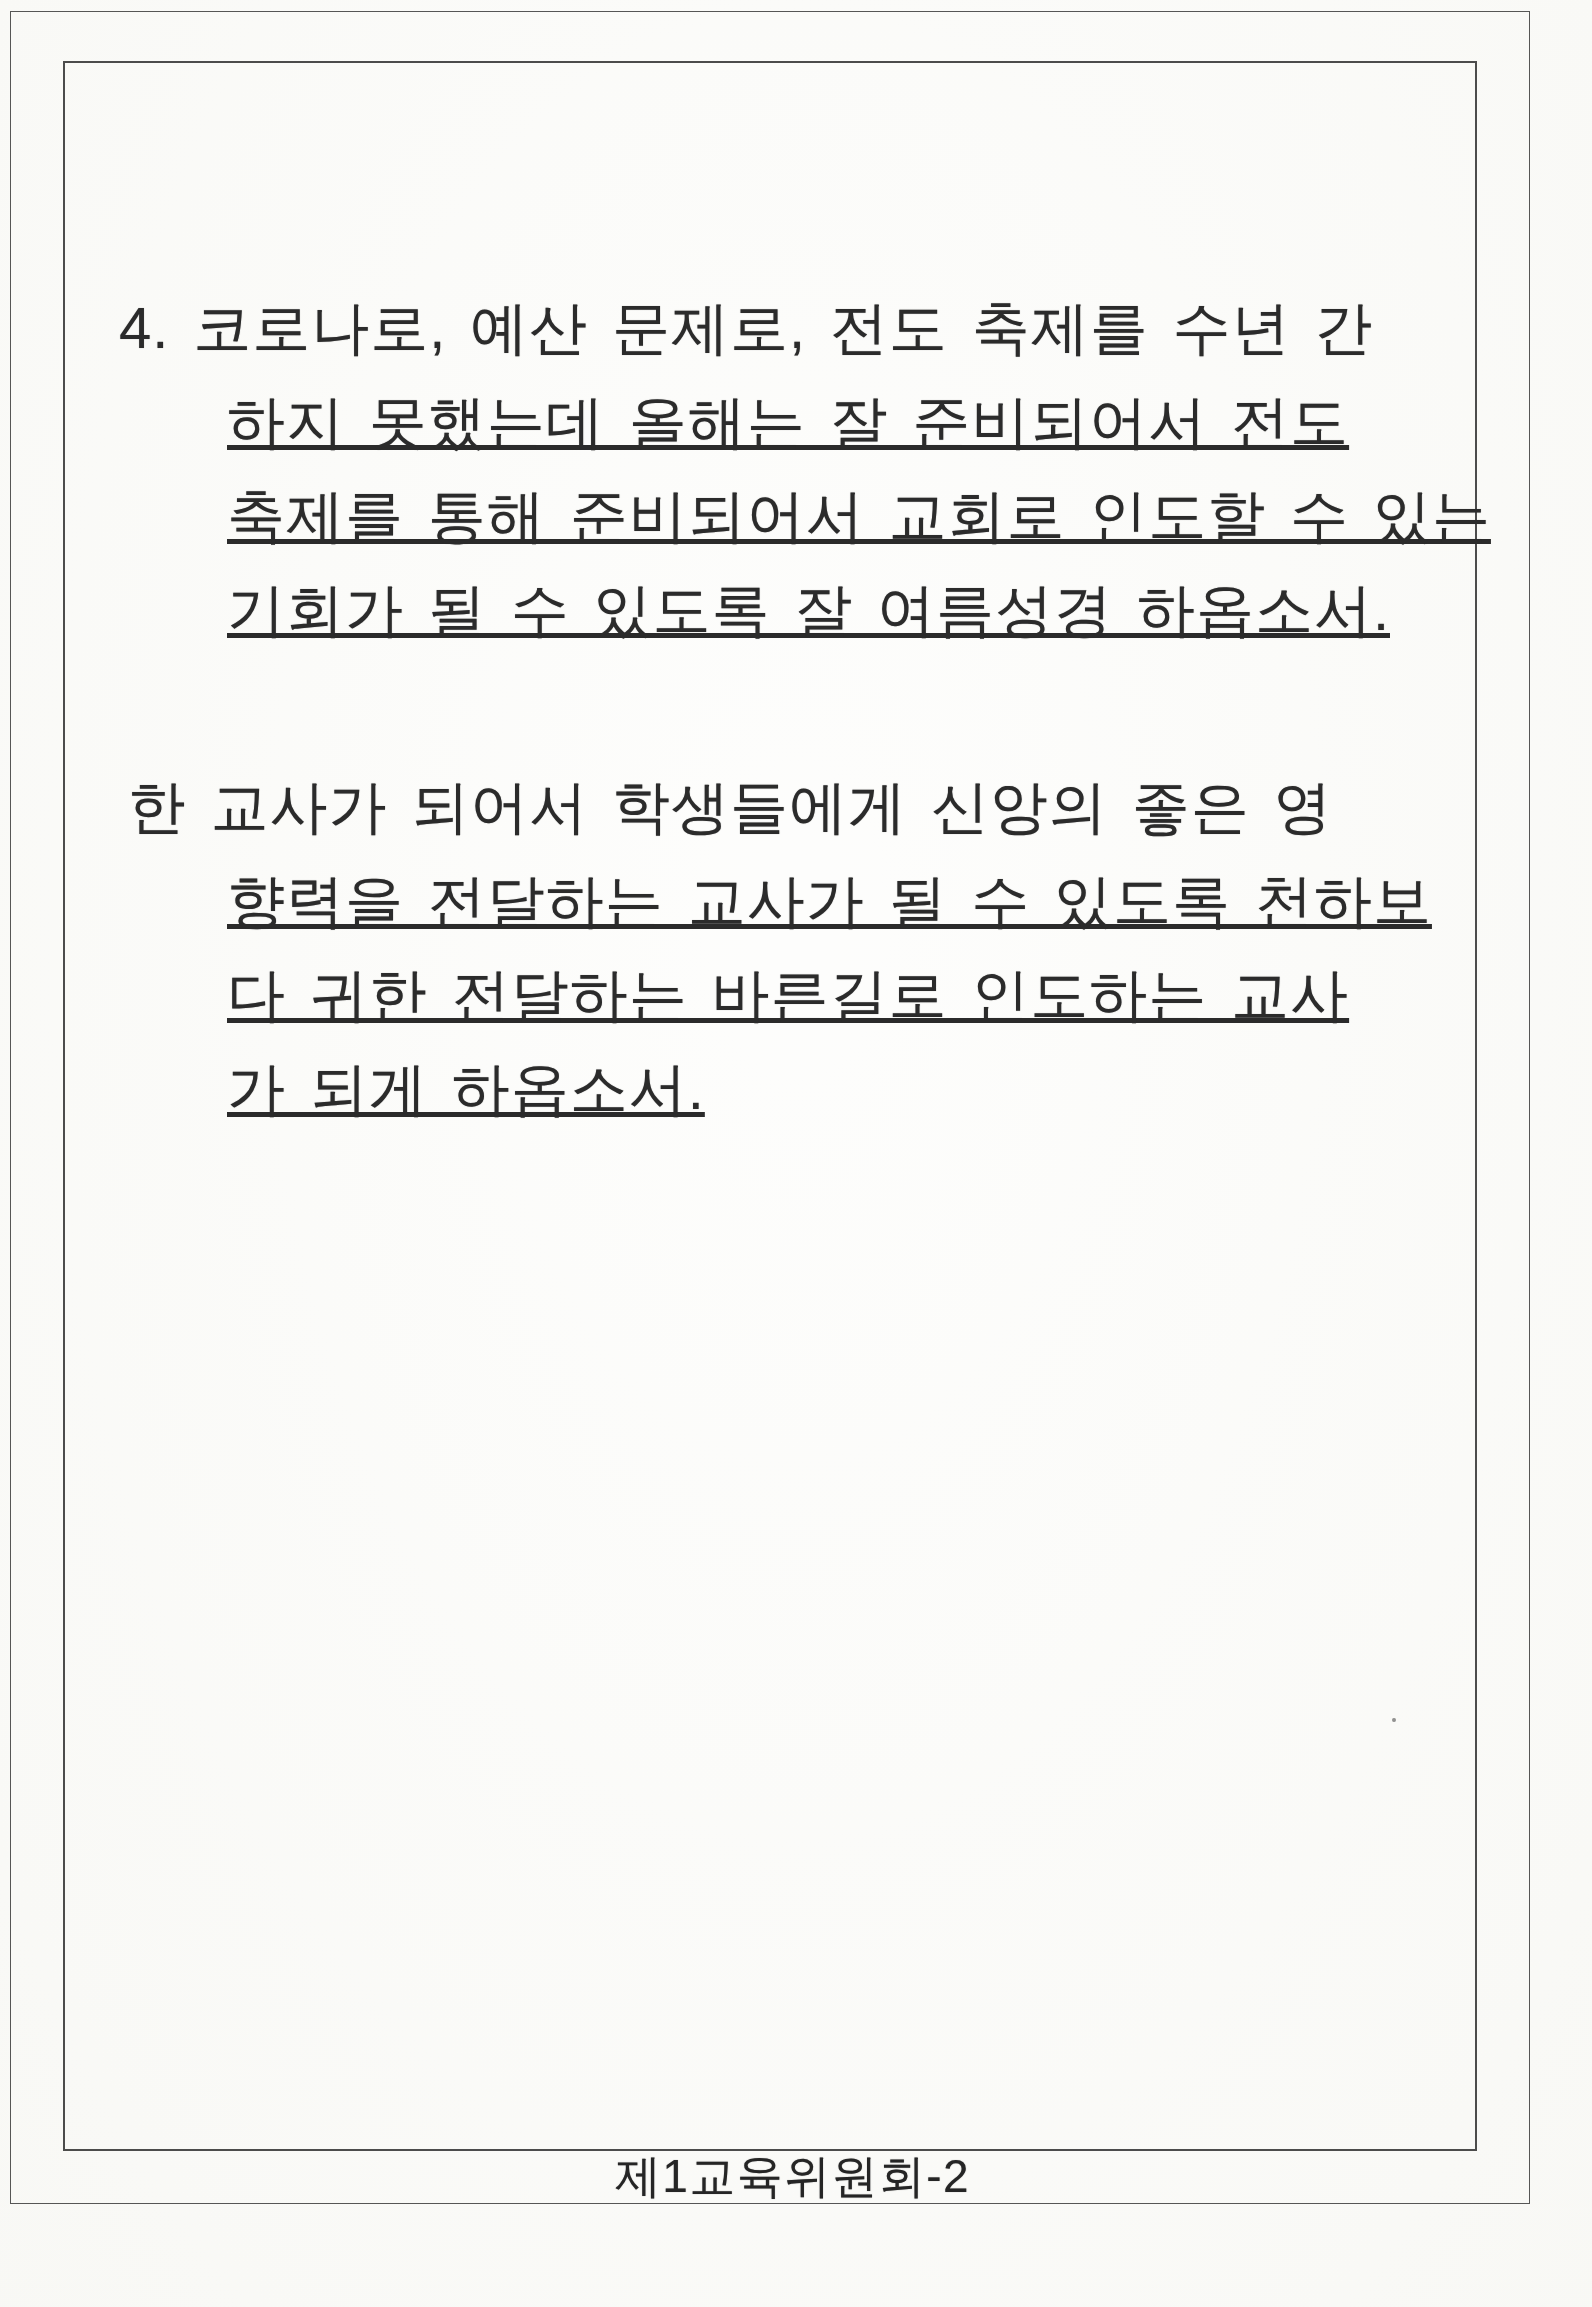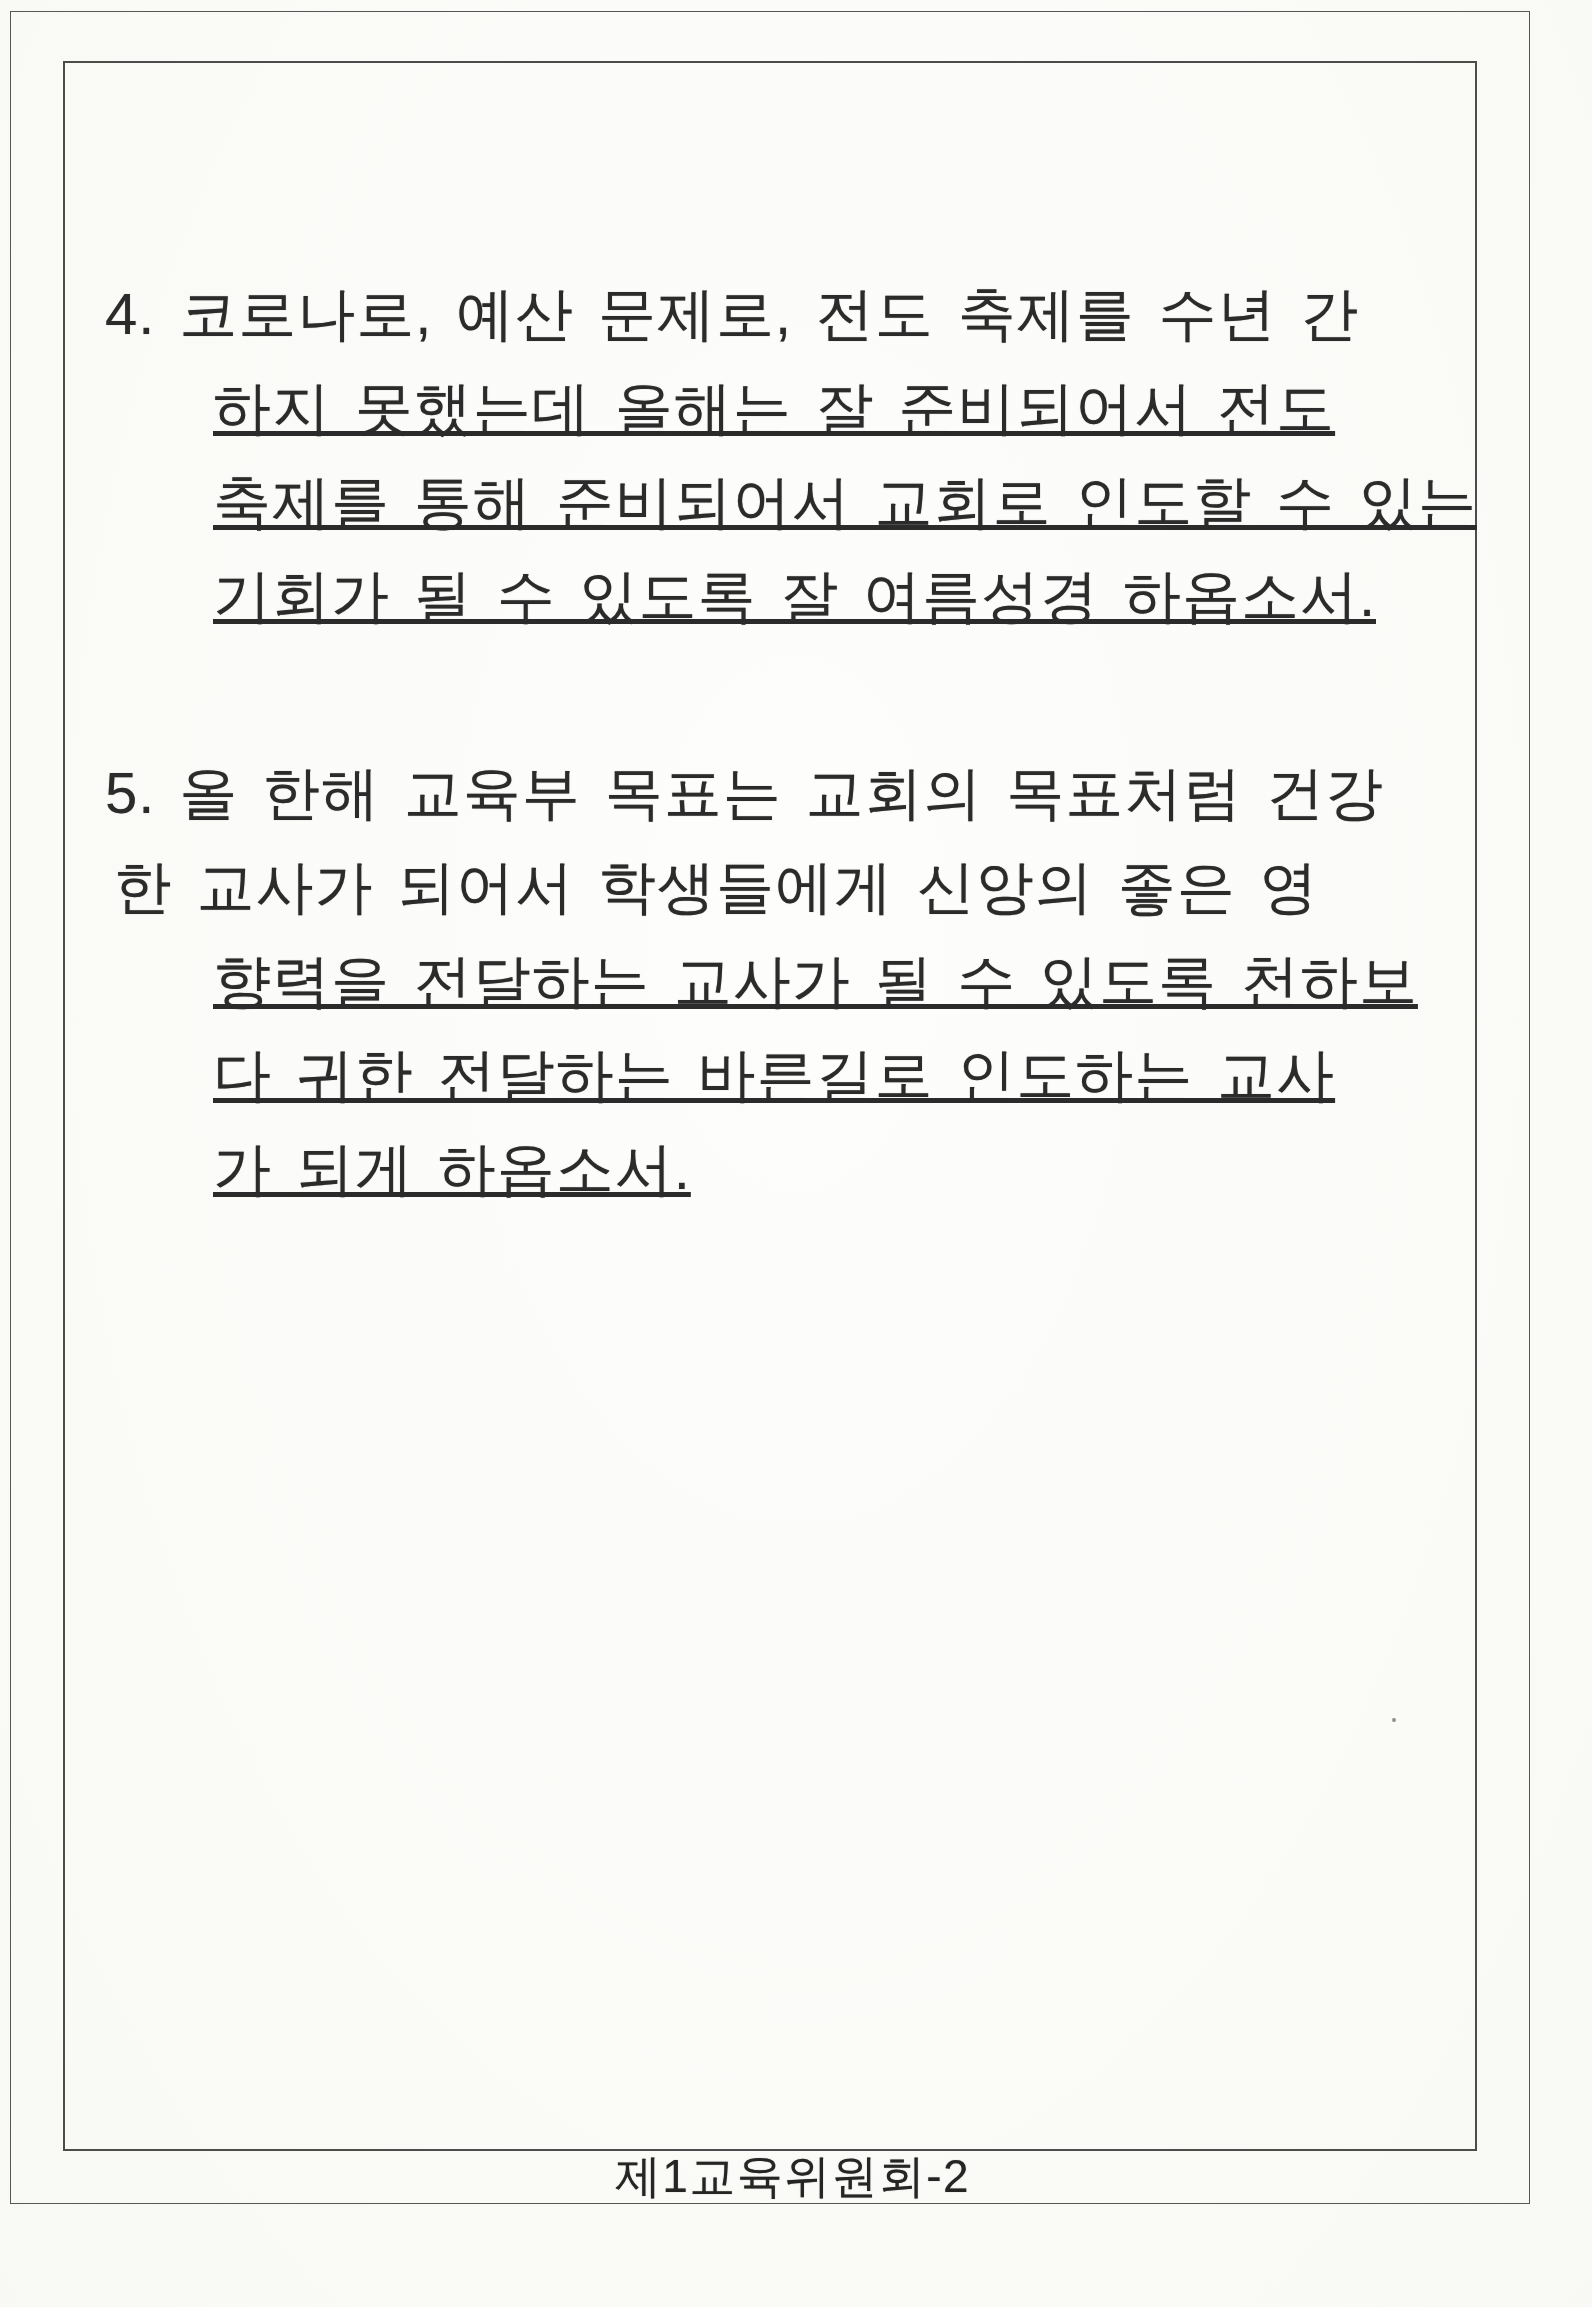--- a/index.html
+++ b/index.html
@@ -43,21 +43,21 @@
     border: 2.4px solid #383838;
     box-sizing: border-box;
     opacity: 0.9;
   }
   .content {
     position: absolute;
     left: 103px;
     top: 265px;
     right: 96px;
   }
-  .para { margin: 2px; padding: 0; }
+  .para { margin: 16px; padding: 0; }
   .para + .para { margin-top: 103px; }
   .line {
     font-size: 58px;
     line-height: 94px;
     height: 94px;
     white-space: nowrap;
     letter-spacing: 1px;
     word-spacing: 6.7px;
     color: #2b2b2b;
     text-shadow: 0 0 1px rgba(45,45,45,0.45);
@@ -102,21 +102,20 @@
   <div class="content">
 
     <div class="para">
       <div class="line num">4. 코로나로, 예산 문제로, 전도 축제를 수년 간</div>
       <div class="line cont">하지 못했는데 올해는 잘 준비되어서 전도</div>
       <div class="line cont">축제를 통해 준비되어서 교회로 인도할 수 있는</div>
       <div class="line cont">기회가 될 수 있도록 잘 여름성경 하옵소서.</div>
     </div>
 
     <div class="para">
-      <div class="line num">5. 올 한해 교육부 목표는 교회의 목표처럼 건강</div>
       <div class="line flush">한 교사가 되어서 학생들에게 신앙의 좋은 영</div>
       <div class="line cont">향력을 전달하는 교사가 될 수 있도록 천하보</div>
       <div class="line cont">다 귀한 전달하는 바른길로 인도하는 교사</div>
       <div class="line cont">가 되게 하옵소서.</div>
     </div>
 
 
   </div>
 
   <div class="footer-band">

